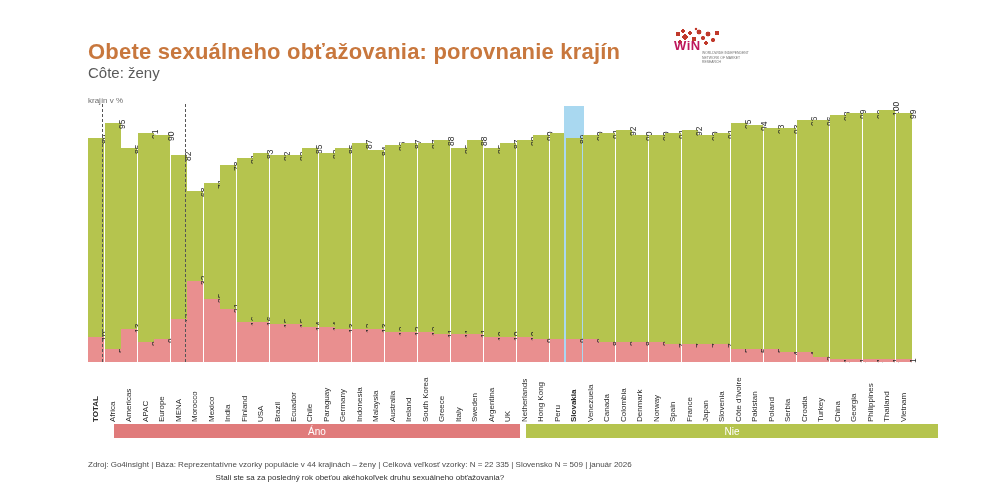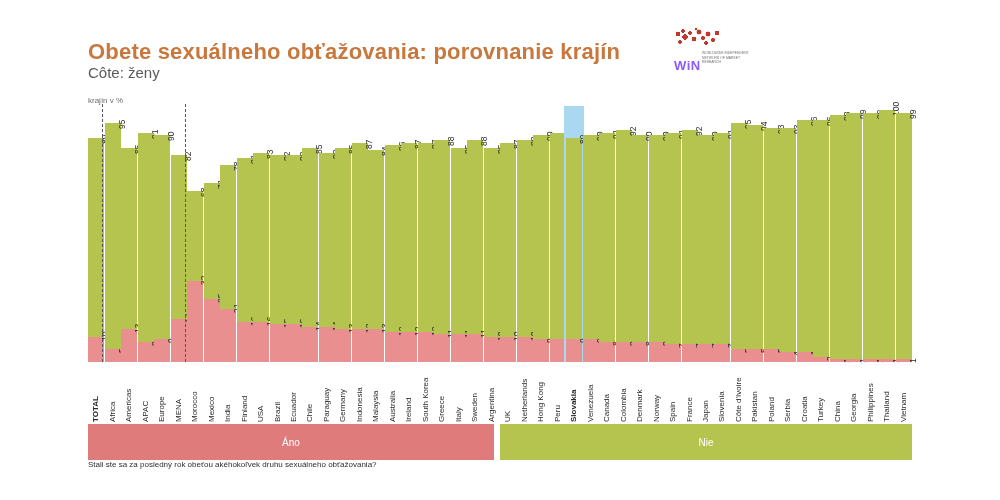--- a/index.html
+++ b/index.html
@@ -41,22 +41,22 @@
       radial-gradient(circle at 27px 6px, #c0392b 0 2.4px, transparent 2.6px),
       radial-gradient(circle at 31px 12px, #c0392b 0 2px, transparent 2.2px),
       radial-gradient(circle at 36px 8px, #c0392b 0 2.4px, transparent 2.6px),
       radial-gradient(circle at 41px 14px, #c0392b 0 2px, transparent 2.2px),
       radial-gradient(circle at 45px 7px, #c0392b 0 2.2px, transparent 2.4px),
       radial-gradient(circle at 8px 16px, #c0392b 0 1.6px, transparent 1.8px),
       radial-gradient(circle at 24px 3px, #c0392b 0 1.4px, transparent 1.6px),
       radial-gradient(circle at 34px 17px, #c0392b 0 1.6px, transparent 1.8px);
   }
   .win-word{
-    position:absolute;left:2px;top:32px;
-    font-size:13px;font-weight:bold;color:#8b5cf6;letter-spacing:0.5px;
+    position:absolute;left:2px;top:12px;
+    font-size:13px;font-weight:bold;color:#be185d;letter-spacing:0.5px;
   }
   .win-sub{
     position:absolute;left:30px;top:25px;width:48px;
     font-size:3.4px;line-height:4.6px;color:#6f6f6f;
   }
   .g4i{
     position:absolute;left:800px;top:44px;
     font-size:20px;font-weight:bold;color:#3d4f5d;letter-spacing:-0.3px;
     white-space:nowrap;
   }
@@ -99,23 +99,23 @@
     font-size:8px;color:#2a2a2a;
     transform:rotate(-90deg);
     transform-origin:left bottom;
     white-space:nowrap;
   }
   .cty.bold{font-weight:bold;}
 
   
   .legend{position:absolute;left:88px;top:424px;width:824px;height:18px;}
   .legend .seg{
-    position:absolute;top:0;height:36px;
+    position:absolute;top:0;height:14px;
     color:#ffffff;font-size:10px;
-    display:flex;align-items:center;justify-content:center;
+    display:flex;align-items:center;justify-content:center;margin-left:26px;
   }
   .seg-yes{background:#e07b7b;}
   .seg-no{background:#b5c44e;}
 
   
   .foot{
     position:absolute;left:88px;top:458px;
     font-size:8px;color:#4a4a4a;line-height:13px;white-space:nowrap;
   }
   .foot .l2{color:#2e2e2e;text-align:center;}
@@ -496,15 +496,16 @@
       <div class="cty" style="left: 803.28px; bottom: 0px;">Thailand</div>
       <div class="cty" style="left: 819.76px; bottom: 0px;">Vietnam</div>
     </div>
 
   <div class="legend">
     <div class="seg seg-yes" style="left:0px;width:406px;">Áno</div>
     <div class="seg seg-no" style="left:412px;width:412px;">Nie</div>
   </div>
 
   <div class="foot">
+    <div>Zdroj: Go4insight | Báza: Reprezentatívne vzorky populácie v 44 krajinách – ženy | Celková veľkosť vzorky: N = 22 335 | Slovensko N = 509 | január 2026</div>
     <div class="l2">Stali ste sa za posledný rok obeťou akéhokoľvek druhu sexuálneho obťažovania?</div>
   </div>
 </div>
 
 </body></html>

